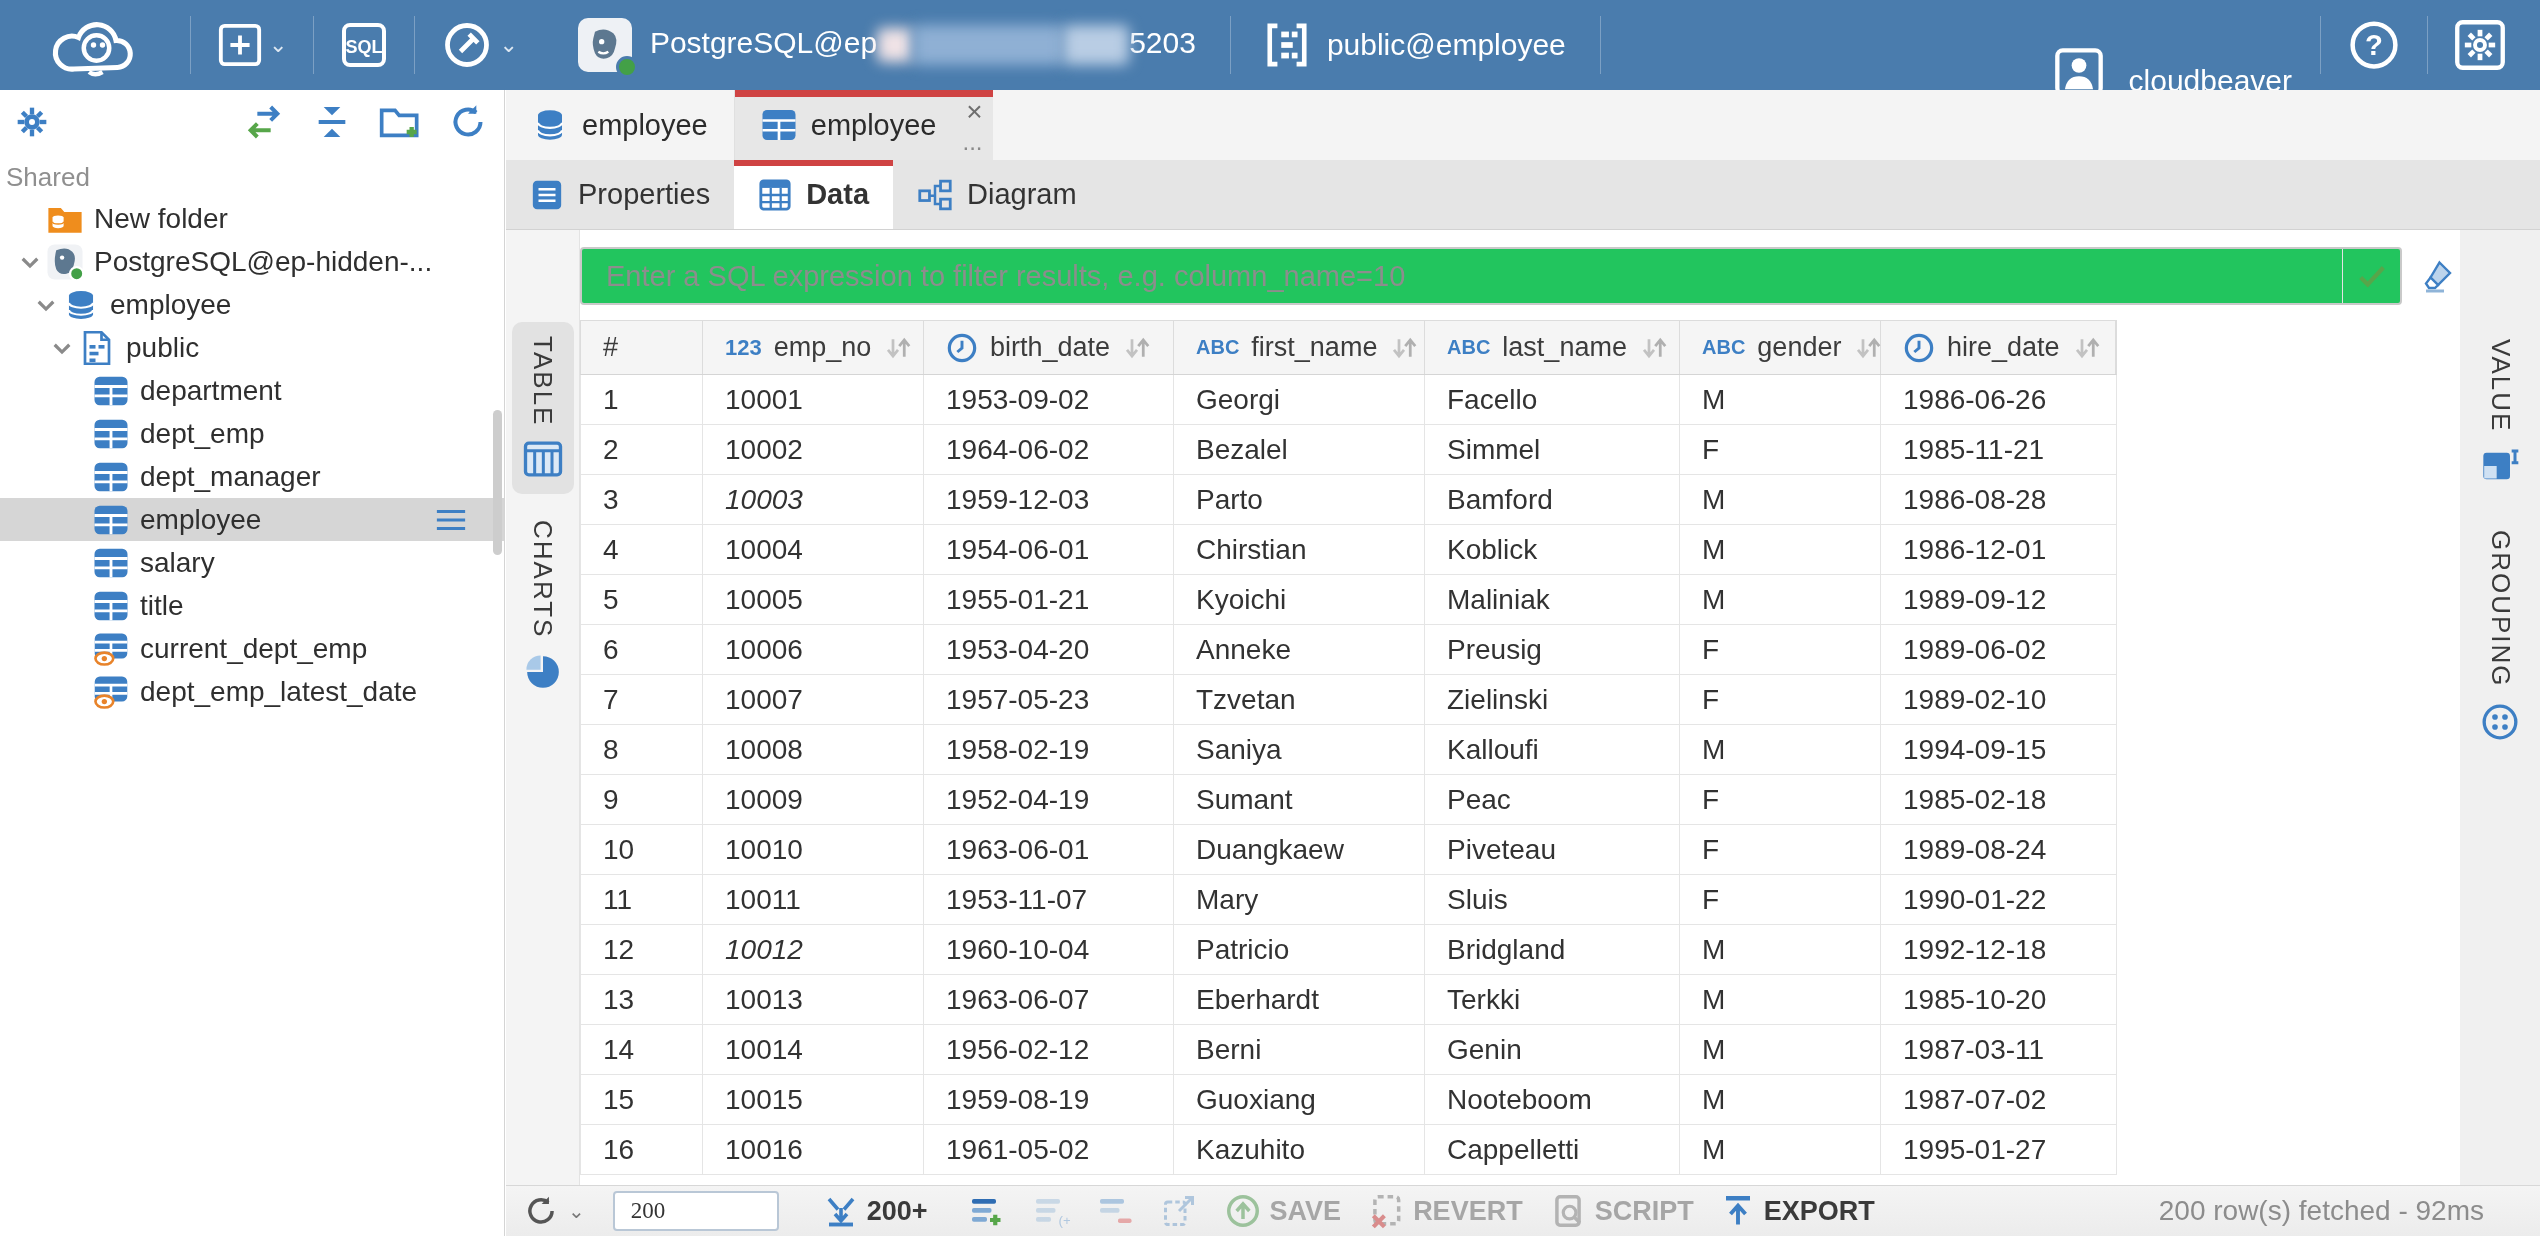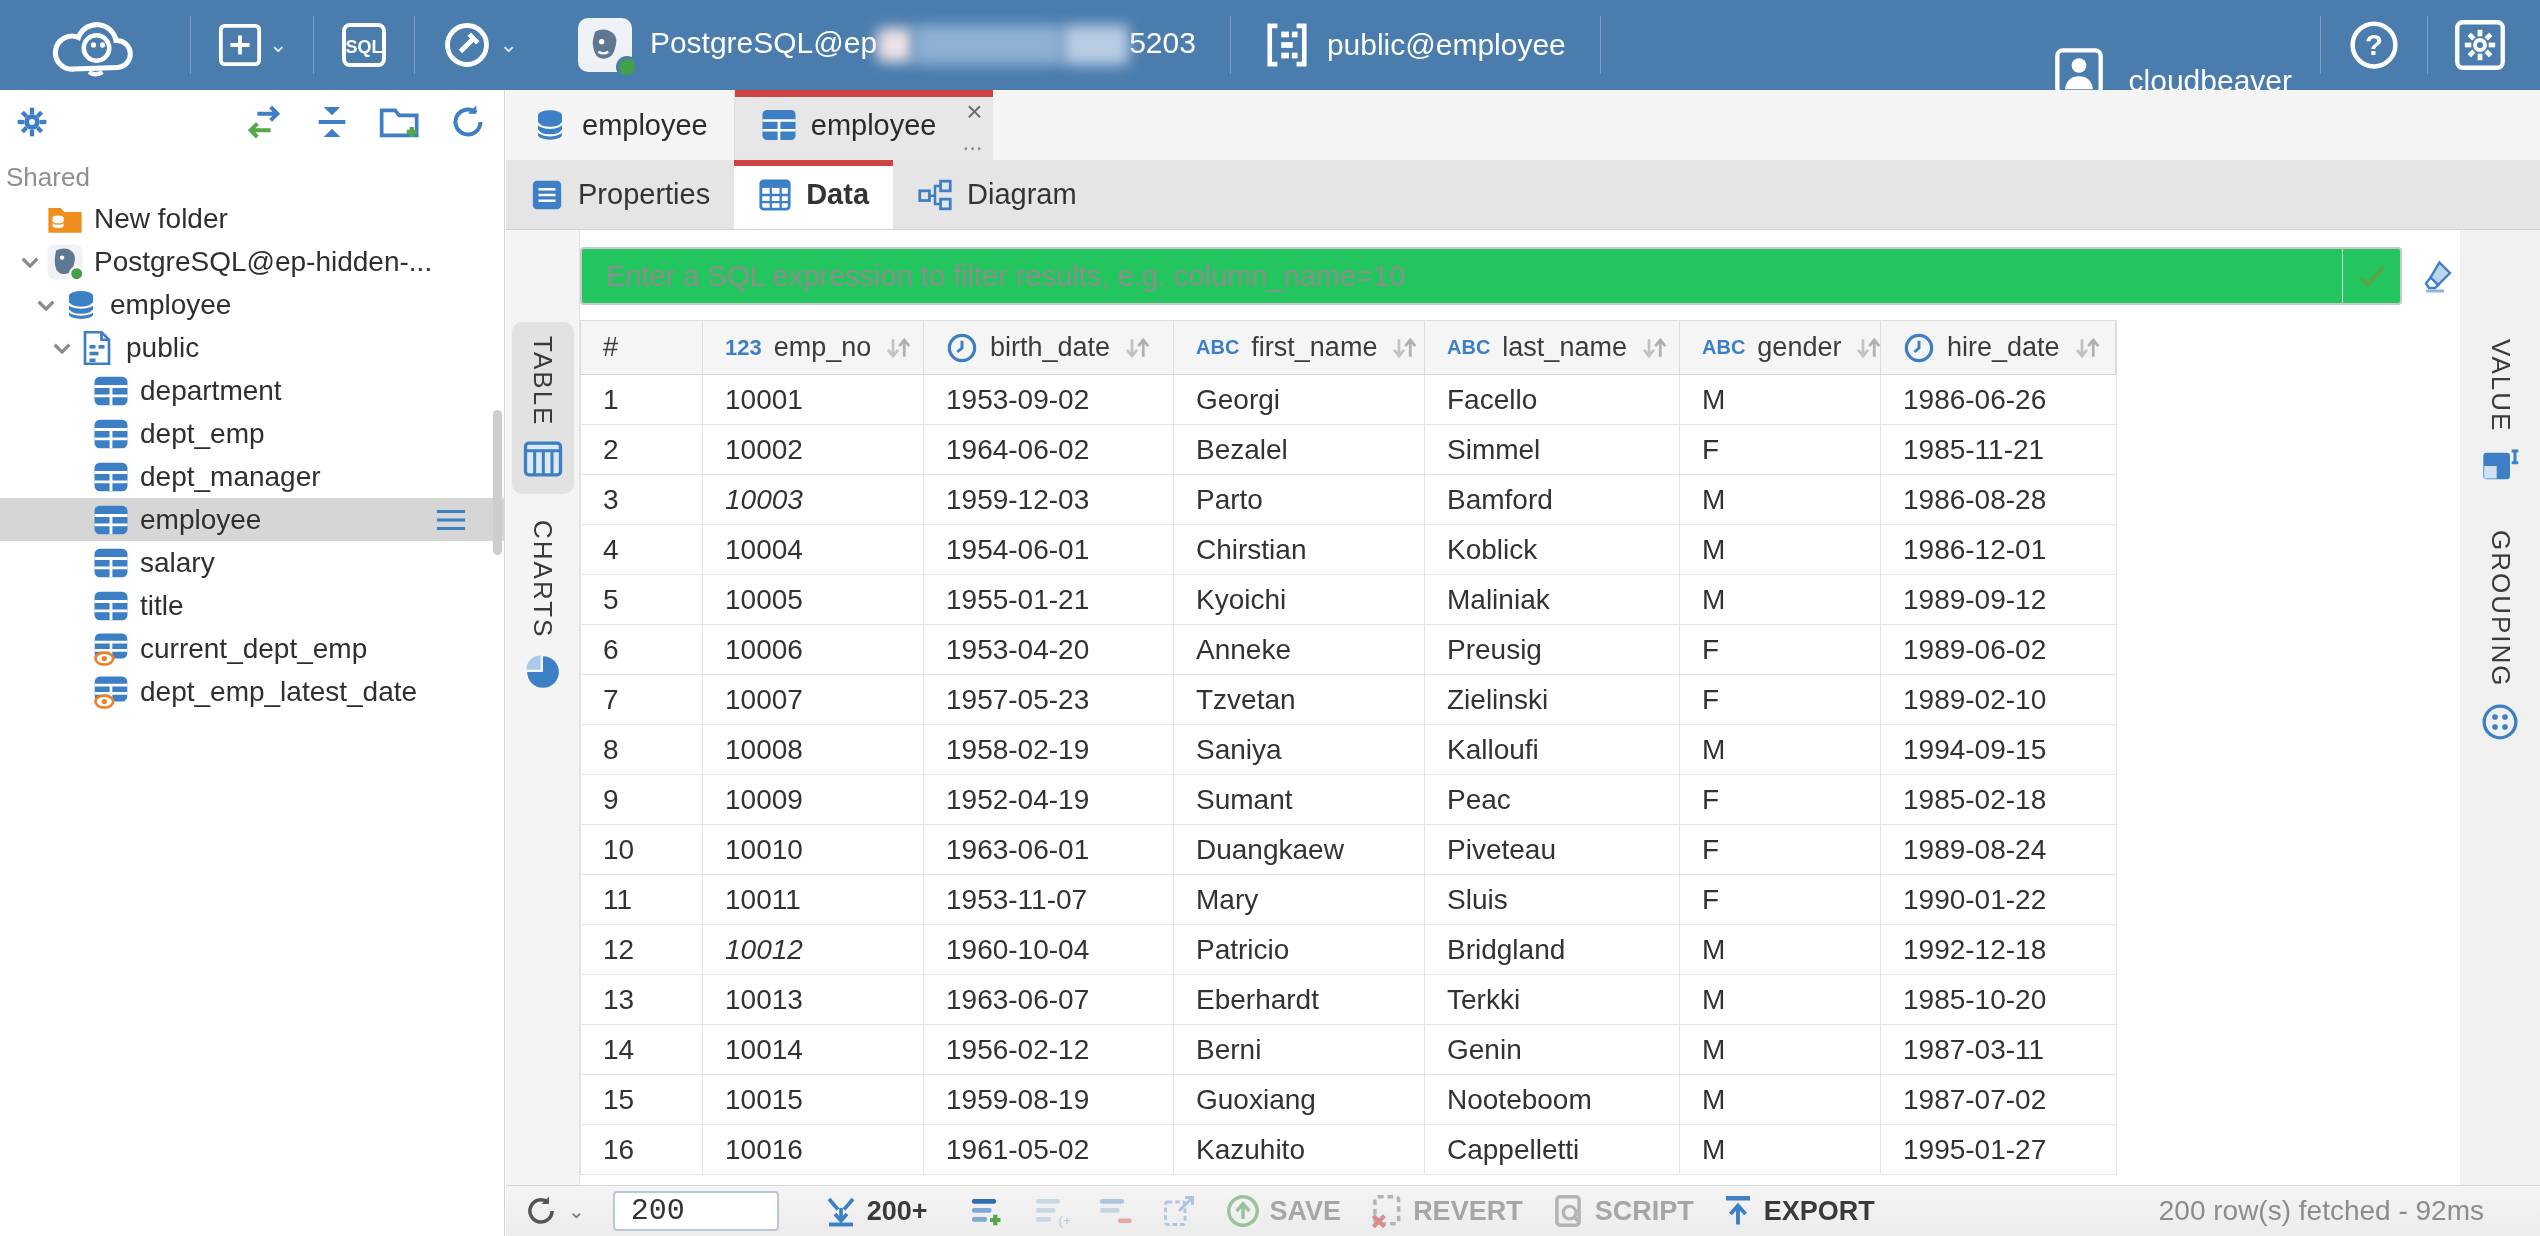--- a/index.html
+++ b/index.html
@@ -81,21 +81,21 @@
   .gbody { border-left:1px solid #e5e5e5; border-right:1px solid #e5e5e5; }
   .cell { padding:0 14px 0 22px; border-right:1px solid #e5e5e5; font-size:28px; color:#323232; display:flex; align-items:center; white-space:nowrap; overflow:hidden; cursor:cell; }
   .cell:last-child { border-right:none; }
 
   
   .statusbar { position:absolute; left:506px; right:0; bottom:0; height:51px; background:linear-gradient(#f4f4f4,#ececec); border-top:1px solid #d7d7d7; display:flex; align-items:center; }
   .tb { display:flex; align-items:center; gap:8px; margin-left:26px; cursor:pointer; font-size:27px; }
   .tb.disabled { cursor:default; }
   .tb .lbl { color:#3a3a3a; font-weight:bold; }
   .tb.disabled .lbl { color:#a6a6a6; font-weight:bold; }
-  .rowcount { width:166px; height:40px; border:2px solid #b9c7d6; border-radius:4px; background:#fff; font-size:30px; color:#333; padding:0 16px; outline:none; font-family:Liberation Mono, monospace; margin-left:28px; }
+  .rowcount { width:166px; height:40px; border:2px solid #b9c7d6; border-radius:4px; background:#fff; font-size:23px; color:#333; padding:0 16px; outline:none; font-family:Liberation Serif, serif; margin-left:28px; }
   .status-text { margin-left:auto; margin-right:56px; font-size:28px; color:#8c8c8c; }
 
   svg { display:block; }
 </style>
 </head>
 <body>
 
 <div class="appbar">
   <div class="brand">
     <svg width="96" height="66" viewBox="0 0 64 44">

